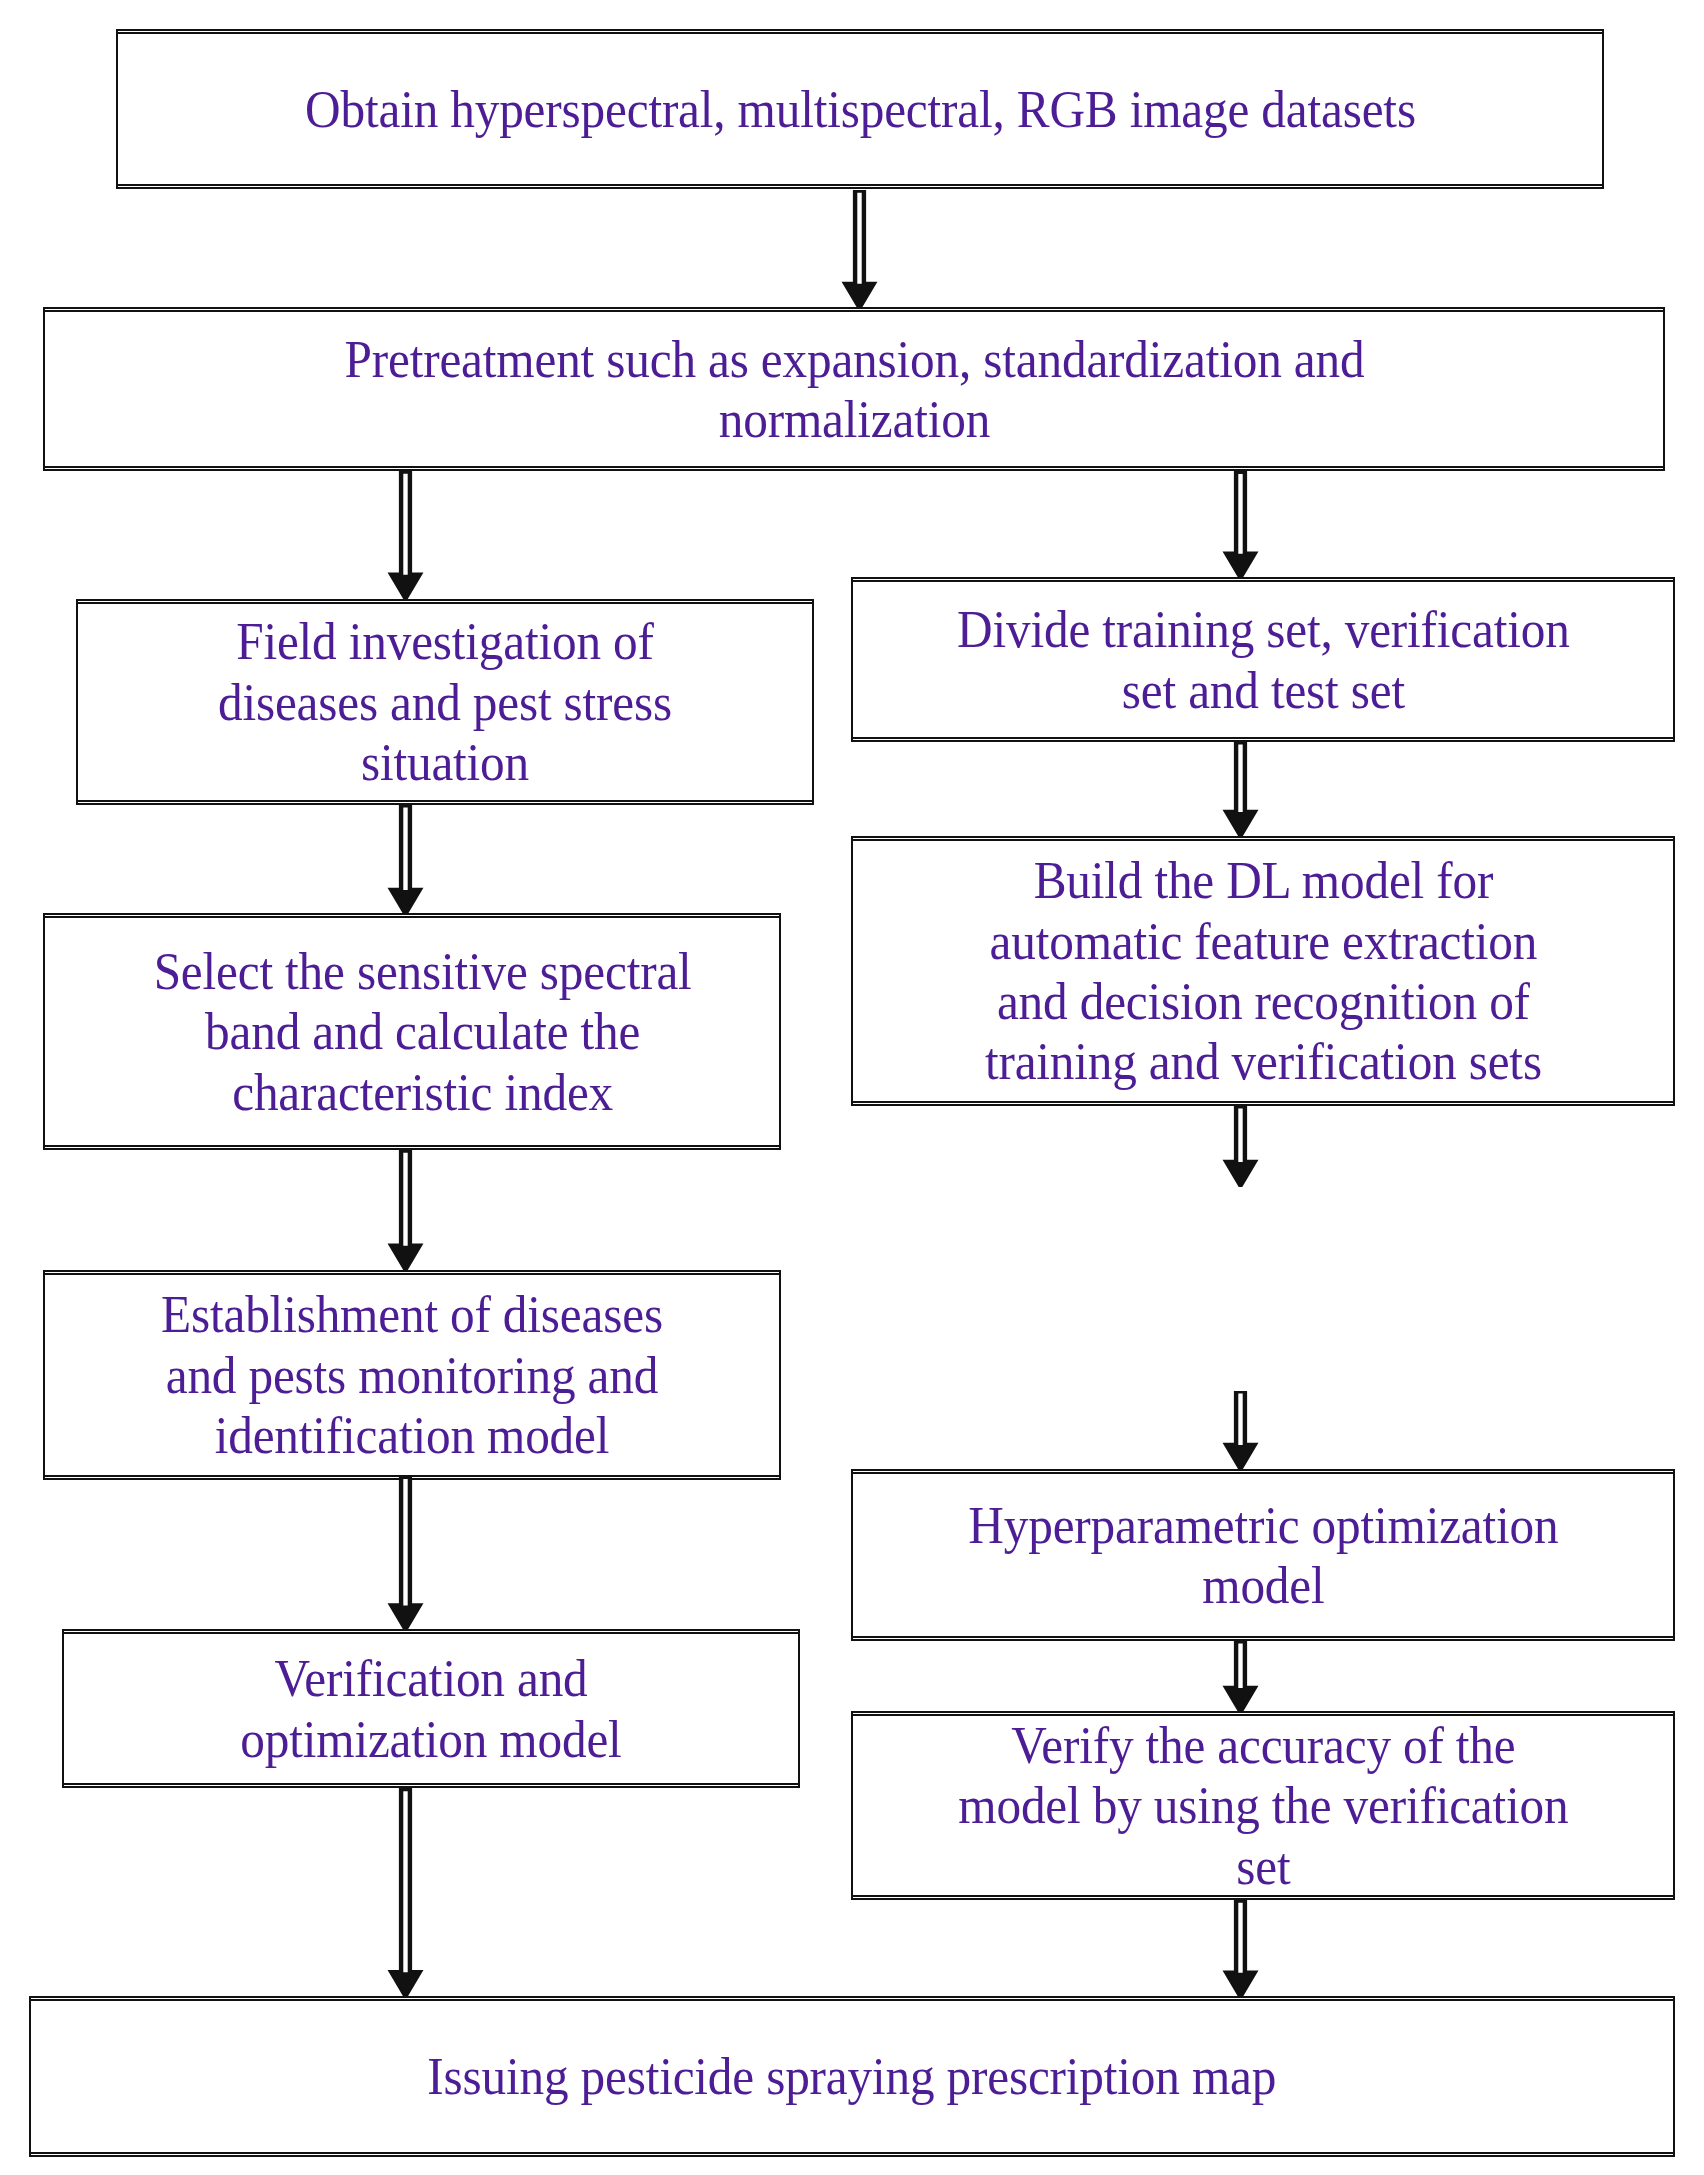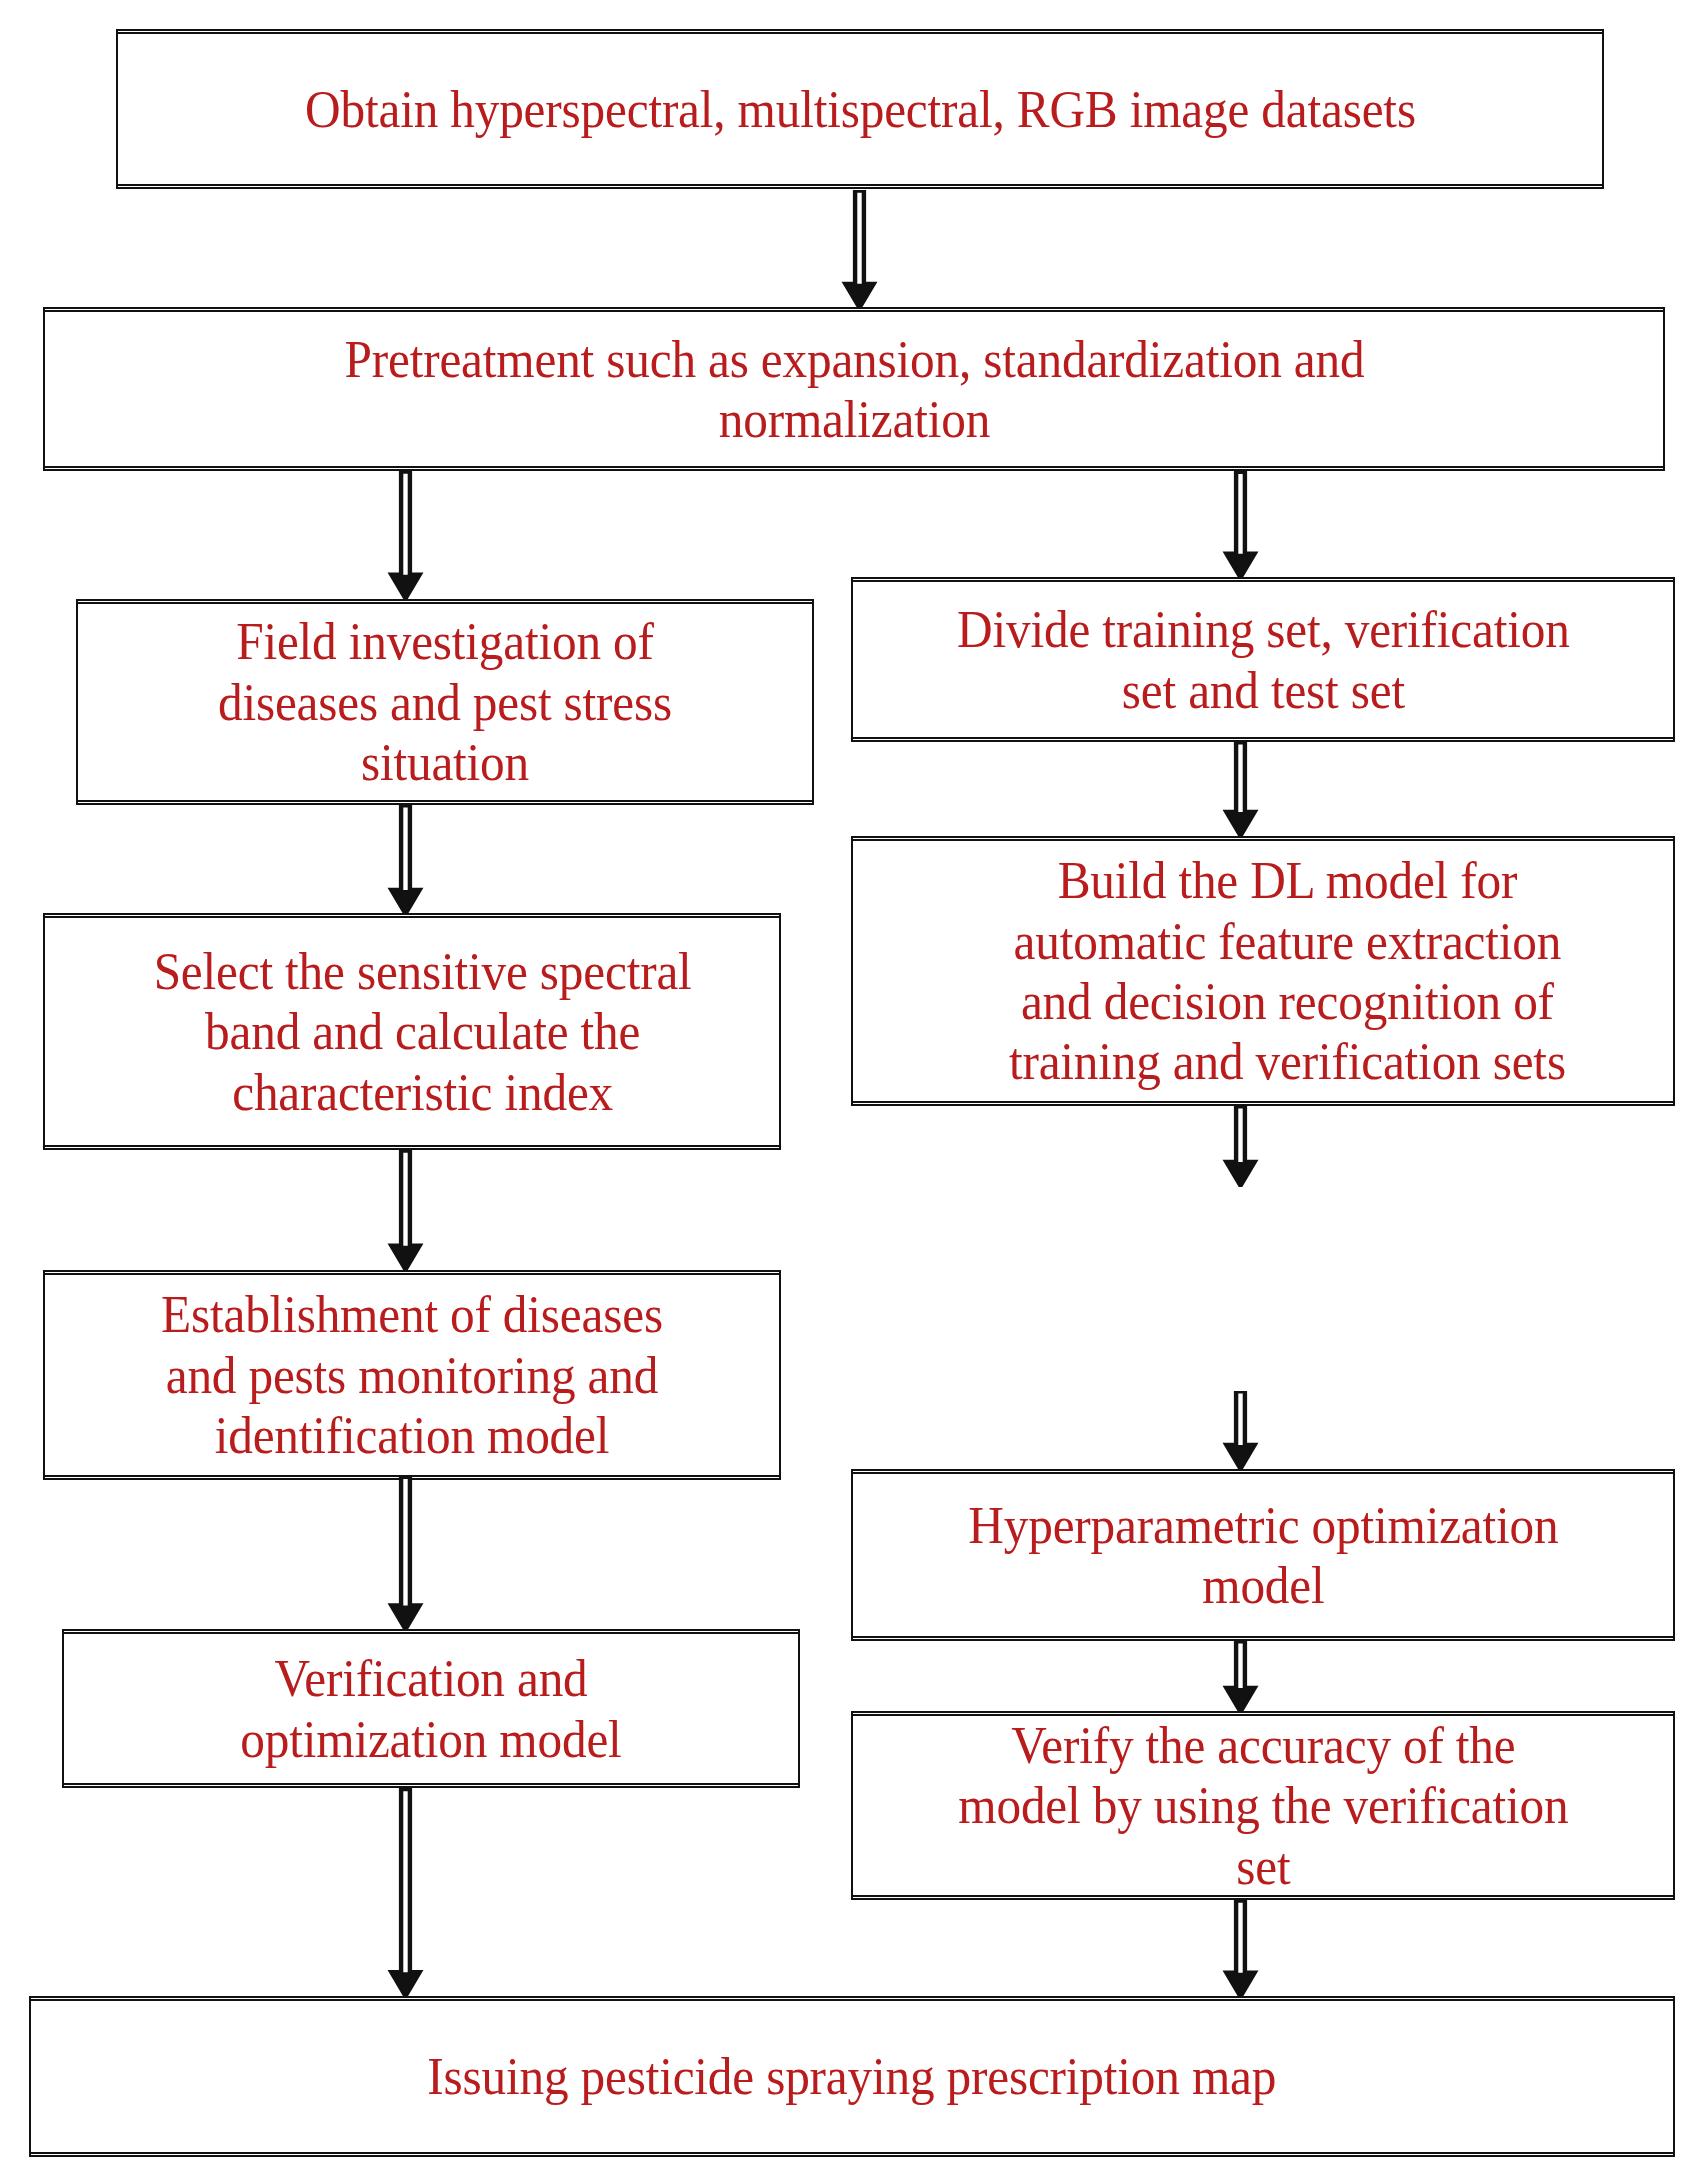--- a/index.html
+++ b/index.html
@@ -8,21 +8,21 @@
     padding: 0;
     background: #ffffff;
   }
   #canvas {
     position: relative;
     width: 1705px;
     height: 2175px;
     background: #ffffff;
     overflow: hidden;
     font-family: "Liberation Serif", "DejaVu Serif", serif;
-    color: #b91c1c;
+    color: #4c1d95;
   }
 
   
   .node {
     position: absolute;
     box-sizing: border-box;
     background: #ffffff;
     border: 2.7px solid #111111;
     display: flex;
     align-items: center;
@@ -85,21 +85,21 @@
     <span class="label">Divide training set, verification
 set and test set</span>
   </div>
 
   <div class="node" style="left:43px; top:913px; width:738px; height:237px;padding-left:22px;">
     <span class="label">Select the sensitive spectral
 band and calculate the
 characteristic index</span>
   </div>
 
-  <div class="node" style="left:851px; top:836px; width:824px; height:270px;justify-content:flex-end;">
+  <div class="node" style="left:851px; top:836px; width:824px; height:270px;">
     <span class="label">Build the DL model for
 automatic feature extraction
 and decision recognition of
 training and verification sets</span>
   </div>
 
   <div class="node" style="left:43px; top:1270px; width:738px; height:210px;">
     <span class="label">Establishment of diseases
 and pests monitoring and
 identification model</span>

